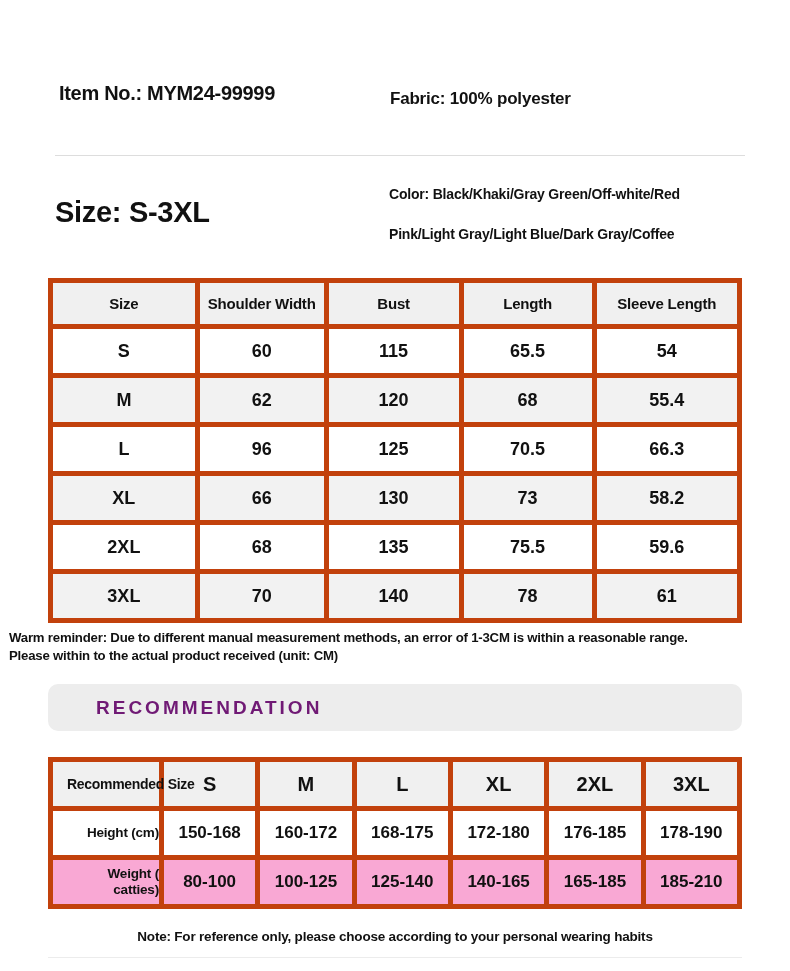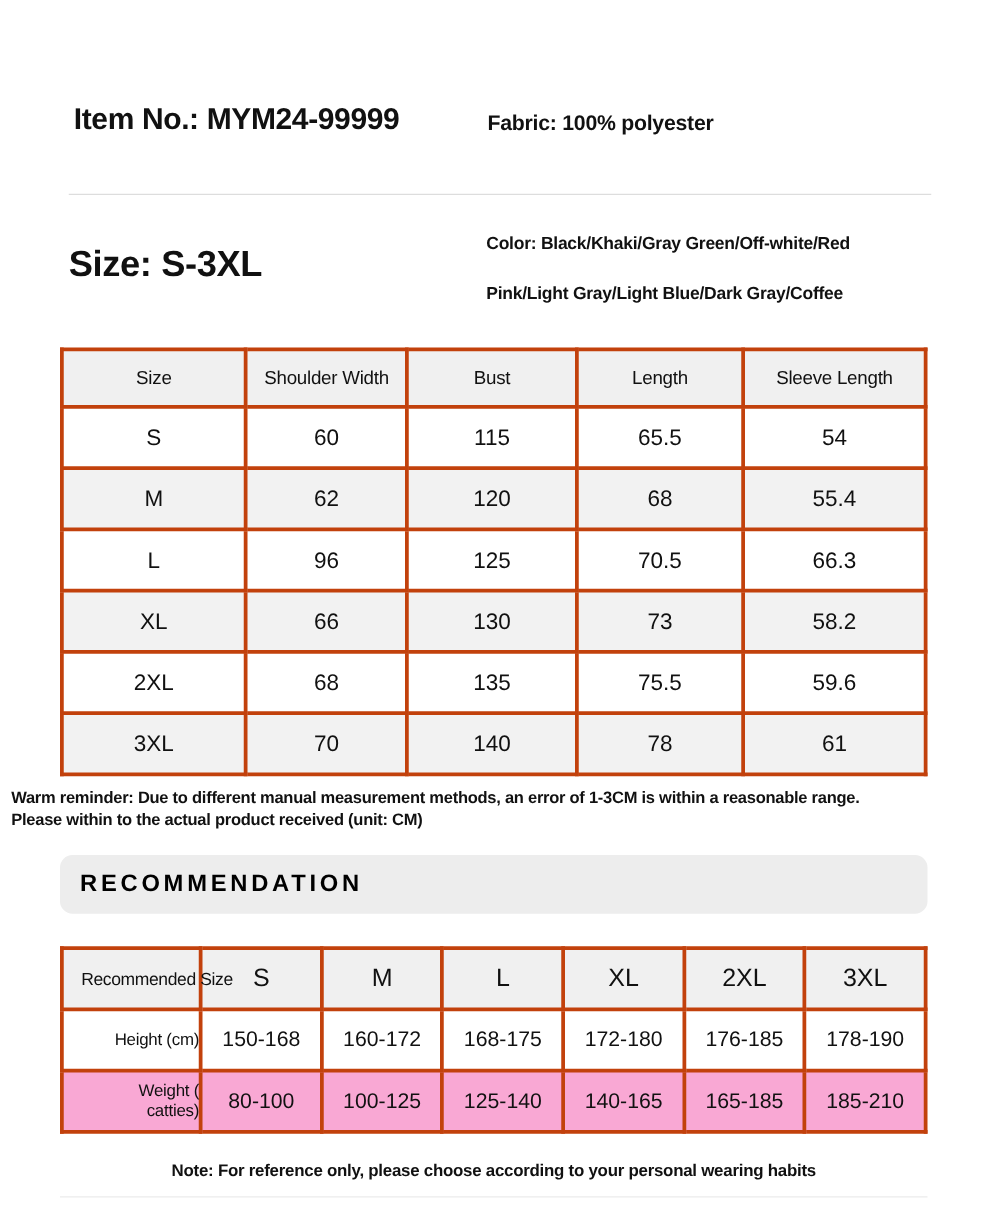--- a/index.html
+++ b/index.html
@@ -8,21 +8,21 @@
   .page {
     position: relative;
     width: 790px;
     height: 971px;
     background: #ffffff;
     overflow: hidden;
     margin: 0 auto;
   }
   .item-no {
     position: absolute; left: 59px; top: 82px;
-    font-size: 24px; font-weight: 700; letter-spacing: -0.3px;
+    font-size: 20px; font-weight: 700; letter-spacing: -0.3px;
   }
   .fabric {
     position: absolute; left: 390px; top: 89px;
     font-size: 17px; font-weight: 700; letter-spacing: -0.2px;
   }
   .divider {
     position: absolute; left: 55px; top: 155px;
     width: 690px; height: 1px; background: #dddddd;
   }
   .size-range {
@@ -32,23 +32,23 @@
   .color-line {
     position: absolute; left: 389px;
     font-size: 14px; font-weight: 700; letter-spacing: -0.2px;
     white-space: nowrap;
   }
   .color-line.line1 { top: 186px; }
   .color-line.line2 { top: 226px; }
 
   table { border-collapse: collapse; table-layout: fixed; }
   th, td {
-    border: 3px solid #c2410c;
+    border: 5px solid #c2410c;
     text-align: center; vertical-align: middle;
-    font-weight: 400; overflow: visible;
+    font-weight: 700; overflow: visible;
   }
 
   .size-table {
     position: absolute; left: 48px; top: 278px;
     width: 694px;
   }
   .size-table thead th {
     height: 46px; background: #f0f0f0; font-size: 15px; letter-spacing: -0.2px;
   }
   .size-table tbody td { height: 49px; font-size: 18px; background: #ffffff; }
@@ -59,23 +59,23 @@
     font-size: 13.2px; font-weight: 700; line-height: 18px; letter-spacing: -0.2px;
   }
 
   .rec-bar {
     position: absolute; left: 48px; top: 684px;
     width: 694px; height: 47px;
     background: #ededed; border-radius: 10px;
     display: flex; align-items: center;
   }
   .rec-bar span {
-    padding-left: 16px;
+    padding-left: 48px;
     font-size: 19px; font-weight: 700; letter-spacing: 3px;
-    color: #000000;
+    color: #701a75;
   }
 
   .rec-table {
     position: absolute; left: 48px; top: 757px;
     width: 694px;
   }
   .rec-table thead th { height: 49px; background: #f0f0f0; }
   .rec-table thead th.rec-label {
     font-size: 14px; text-align: right; padding-left: 14px;
     white-space: nowrap; letter-spacing: -0.3px;

